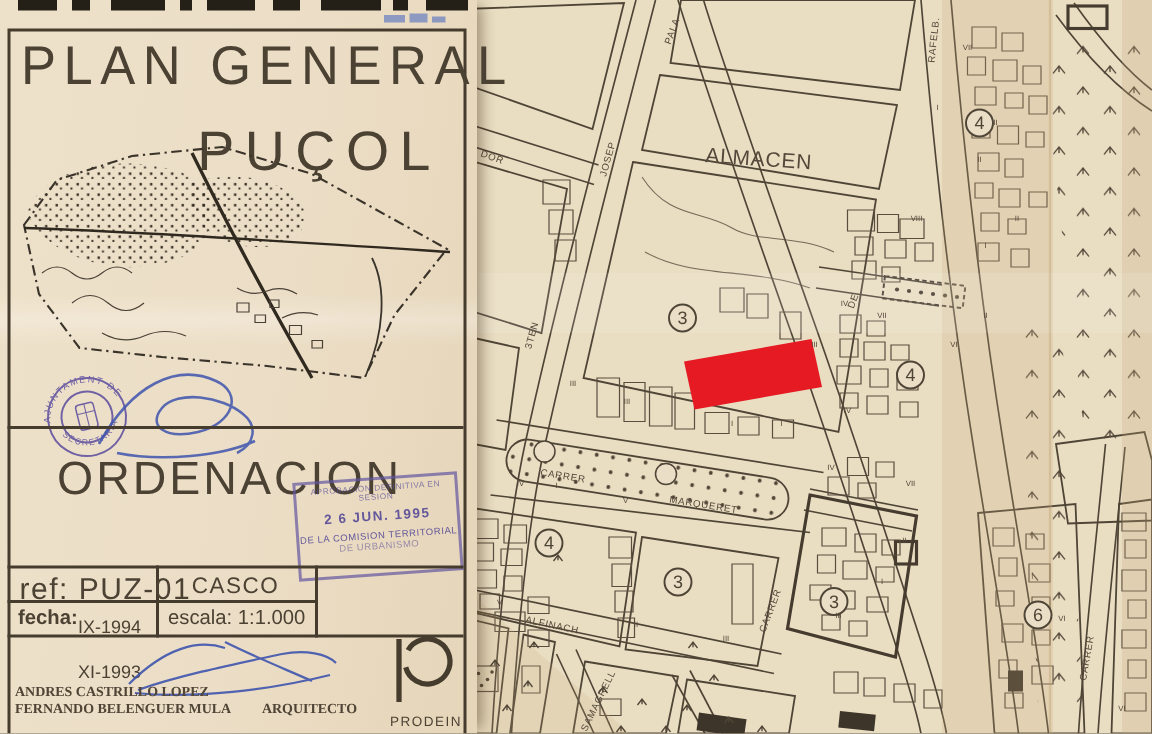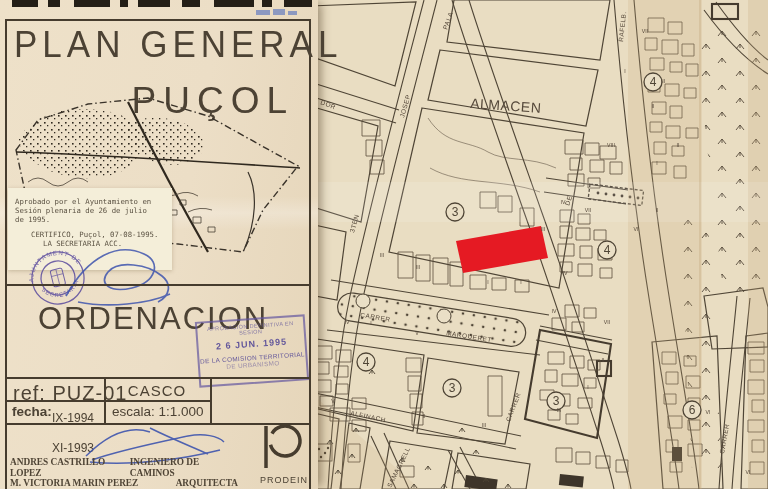--- a/index.html
+++ b/index.html
@@ -334,28 +334,20 @@
       <g stroke="#4a4136" stroke-width=".8" fill="none">
         <path d="M20,90 q10,-8 20,0 q10,8 20,0 q10,-8 20,0"></path>
         <path d="M40,110 q12,-10 24,0 q12,10 24,0"></path>
         <path d="M150,100 q10,6 20,2 q10,-4 20,2"></path>
         <path d="M60,130 q14,8 28,2 q14,-6 28,0"></path>
         <path d="M180,120 q12,-6 24,-2"></path>
         <path d="M150,110 h8 v6 h-8 Z M162,118 h7 v5 h-7 Z M172,108 h6 v5 h-6 Z M185,125 h8 v6 h-8 Z M200,135 h7 v5 h-7 Z"></path>
       </g>
     </svg>
 
-    <div id="note">
-      <div>Aprobado por el Ayuntamiento en</div>
-      <div>Sesión plenaria de 26 de julio</div>
-      <div>de 1995.</div>
-      <div class="gap"></div>
-      <div class="ind1">CERTIFICO, Puçol, 07-08-1995.</div>
-      <div class="ind2">LA SECRETARIA ACC.</div>
-    </div>
 
     <svg id="roundstamp" width="68" height="68" viewBox="0 0 68 68">
       <g stroke="#5b4c9e" fill="none" stroke-width="1.3">
         <circle cx="34" cy="34" r="26"></circle>
         <circle cx="34" cy="34" r="17"></circle>
         <rect x="28" y="25" width="12" height="17" rx="2" stroke-width="1"></rect>
         <path d="M28,31 h12 M34,25 v17" stroke-width=".7"></path>
       </g>
       <defs>
         <path id="arcTop" d="M9,36 A25,25 0 0 1 59,36" fill="none"></path>
@@ -410,25 +402,20 @@
         <path d="M6,40 C30,16 52,10 70,16"></path>
         <path d="M12,44 C40,34 80,26 108,20 C124,17 138,20 144,26"></path>
         <path d="M70,12 C90,22 110,30 128,38"></path>
         <path d="M10,46 C50,50 100,44 140,34"></path>
       </g>
     </svg>
 
     <div id="credits">
       <div class="row">
         <span>ANDRES CASTRILLO LOPEZ</span>
-        <span>INGENIERO DE CAMINOS</span>
-      </div>
-      <div class="row">
-        <span>M. VICTORIA MARIN PEREZ</span>
-        <span>ARQUITECTA</span>
       </div>
       <div class="row">
         <span>FERNANDO BELENGUER MULA</span>
         <span>ARQUITECTO</span>
       </div>
     </div>
 
     <div id="logo">
       <svg width="52" height="50" viewBox="0 0 52 50">
         <path d="M10,48 V6" stroke="#463c2e" stroke-width="3.5" fill="none"></path>

